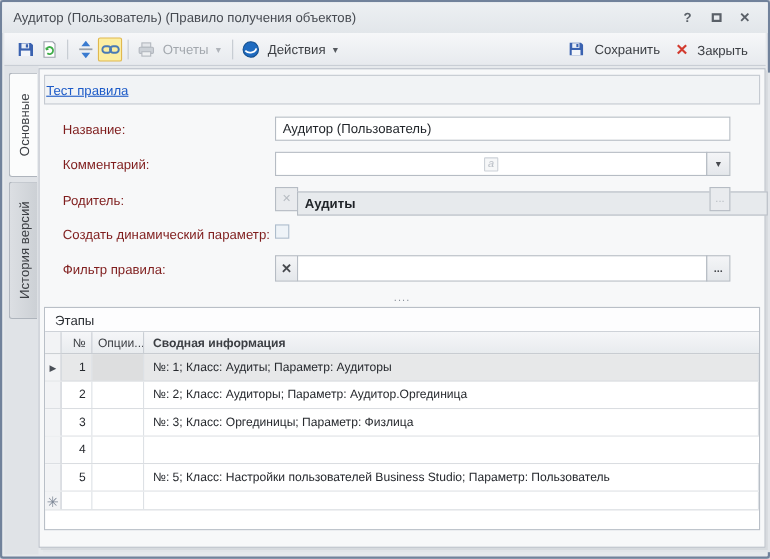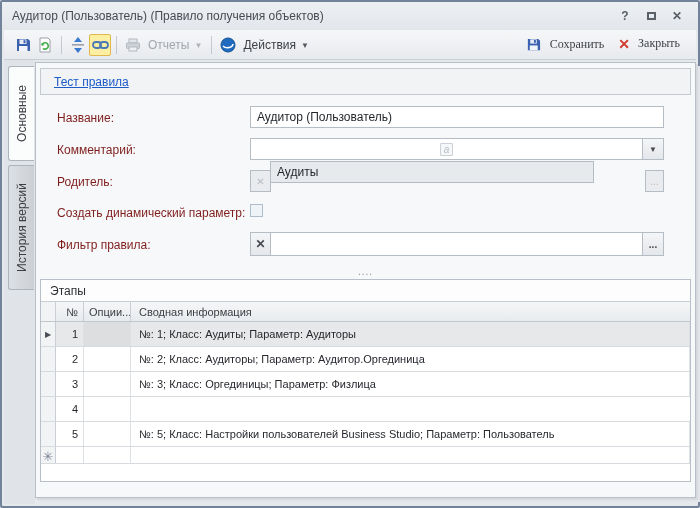--- a/index.html
+++ b/index.html
@@ -39,21 +39,21 @@
     width:22px; height:22px; display:flex; align-items:center; justify-content:center;
     border:1px solid transparent; border-radius:2px; flex:0 0 auto;
   }
   .tb-ico.hl { background:#fceea2; border-color:#e0b84e; }
   .tb-sep { width:1px; height:18px; background:#c4c9d0; margin:0 5px; flex:0 0 auto; }
   .tb-label { margin:0 2px 0 4px; color:#3c3f44; white-space:nowrap; }
   .tb-label.disabled { color:#a3a8ae; }
   .dd-arrow { font-size:8px; color:#55595f; margin:2px 4px 0 3px; }
   .dd-arrow.disabled { color:#b0b4ba; }
   .tb-right { margin-left:auto; display:flex; align-items:center; }
-  .tb-btn { display:flex; align-items:flex-start; padding:2px 6px; border-radius:2px;font-family:Liberation Serif, serif; }
+  .tb-btn { display:flex; align-items:flex-end; padding:2px 6px; border-radius:2px; }
   .close-x { color:#d23a2e; font-weight:bold; font-size:14px; margin-right:4px; }
   
   .tabstrip { position:absolute; left:2px; top:58px; width:31px; bottom:2px; background:#e0e3e7; }
   .vtab {
     position:absolute; left:4px; width:26px;
     border:1px solid #aeb4bc; border-right:none; border-radius:3px 0 0 3px;
     display:flex; align-items:center; justify-content:center;
   }
   .vtab span {
     writing-mode:vertical-rl; transform:rotate(180deg);
@@ -63,21 +63,21 @@
   .vtab.inactive { background:linear-gradient(90deg,#dcdfe3,#ccd0d5); }
   
   .panel {
     position:absolute; left:33px; top:60px; width:661px; height:436px;
     background:#f7f8f9; border:1px solid #b9bfc7;
     box-shadow:2px 2px 0 #d6dade, 4px 4px 0 #e2e5e9;
   }
   .linkbox {
     position:absolute; left:4px; top:5px; right:4px; height:27px;
     background:#f1f3f5; border:1px solid #c5cad1;
-    display:flex; align-items:center; padding:0 13px;
+    display:flex; align-items:center; padding:0 1px;
   }
   .tlink { color:#1d5bc8; font-size:12px; text-decoration:underline; cursor:pointer; }
   .flabel { position:absolute; left:21px; font-size:12px; color:#7f1d1d; white-space:nowrap; }
   .inp {
     position:absolute; background:#fff; border:1px solid #b6bcc4;
     font-size:12px; color:#1f2328; padding:0 6px; display:flex; align-items:center;
   }
   .watermark {
     margin:0 auto; color:#b9bec5; font-size:10px; font-style:italic;
     border:1px solid #ccd1d7; background:#f6f7f8; padding:0 3px; border-radius:1px;
@@ -226,21 +226,21 @@
       <span class="watermark">a</span>
     </div>
     <div class="sq-btn" style="left:606px; top:75px; width:22px; height:22px;">
       <span style="font-size:8px;">▼</span>
     </div>
 
     <div class="flabel" style="top:112px;">Родитель:</div>
     <div class="sq-btn disabled" style="left:214px; top:107px; width:21px; height:22px;">
       <span>✕</span>
     </div>
-    <div class="inp disfield" style="left:234px; top:98px; width:324px; height:22px;">
+    <div class="inp disfield" style="left:234px; top:111px; width:428px; height:22px;font-weight:bold;">
       <span>Аудиты</span>
     </div>
     <div class="sq-btn disabled" style="left:609px; top:107px; width:19px; height:22px;">
       <span>...</span>
     </div>
 
     <div class="flabel" style="top:143px;">Создать динамический параметр:</div>
     <div class="checkbox" style="left:214px; top:141px;"></div>
 
     <div class="flabel" style="top:175px;">Фильтр правила:</div>
@@ -256,21 +256,21 @@
 
     <div class="dots" style="top:203px;">....</div>
 
     <div class="grid">
       <div class="grid-caption">Этапы</div>
 
       <div class="grid-head">
         <div class="col-sel"></div>
         <div class="gh-cell col-num">№</div>
         <div class="gh-cell col-opt">Опции...</div>
-        <div class="gh-cell col-sum" style="border-right:none;">Сводная информация</div>
+        <div class="gh-cell col-sum" style="border-right:none;font-weight:bold;">Сводная информация</div>
       </div>
 
       <div class="g-row selected">
         <div class="col-sel">
             <span class="row-arrow">▶</span>
           </div>
         <div class="gc col-num">1</div>
         <div class="gc col-opt" style="background:#dddedf;"></div>
         <div class="gc col-sum">№: 1; Класс: Аудиты; Параметр: Аудиторы</div>
       </div>

